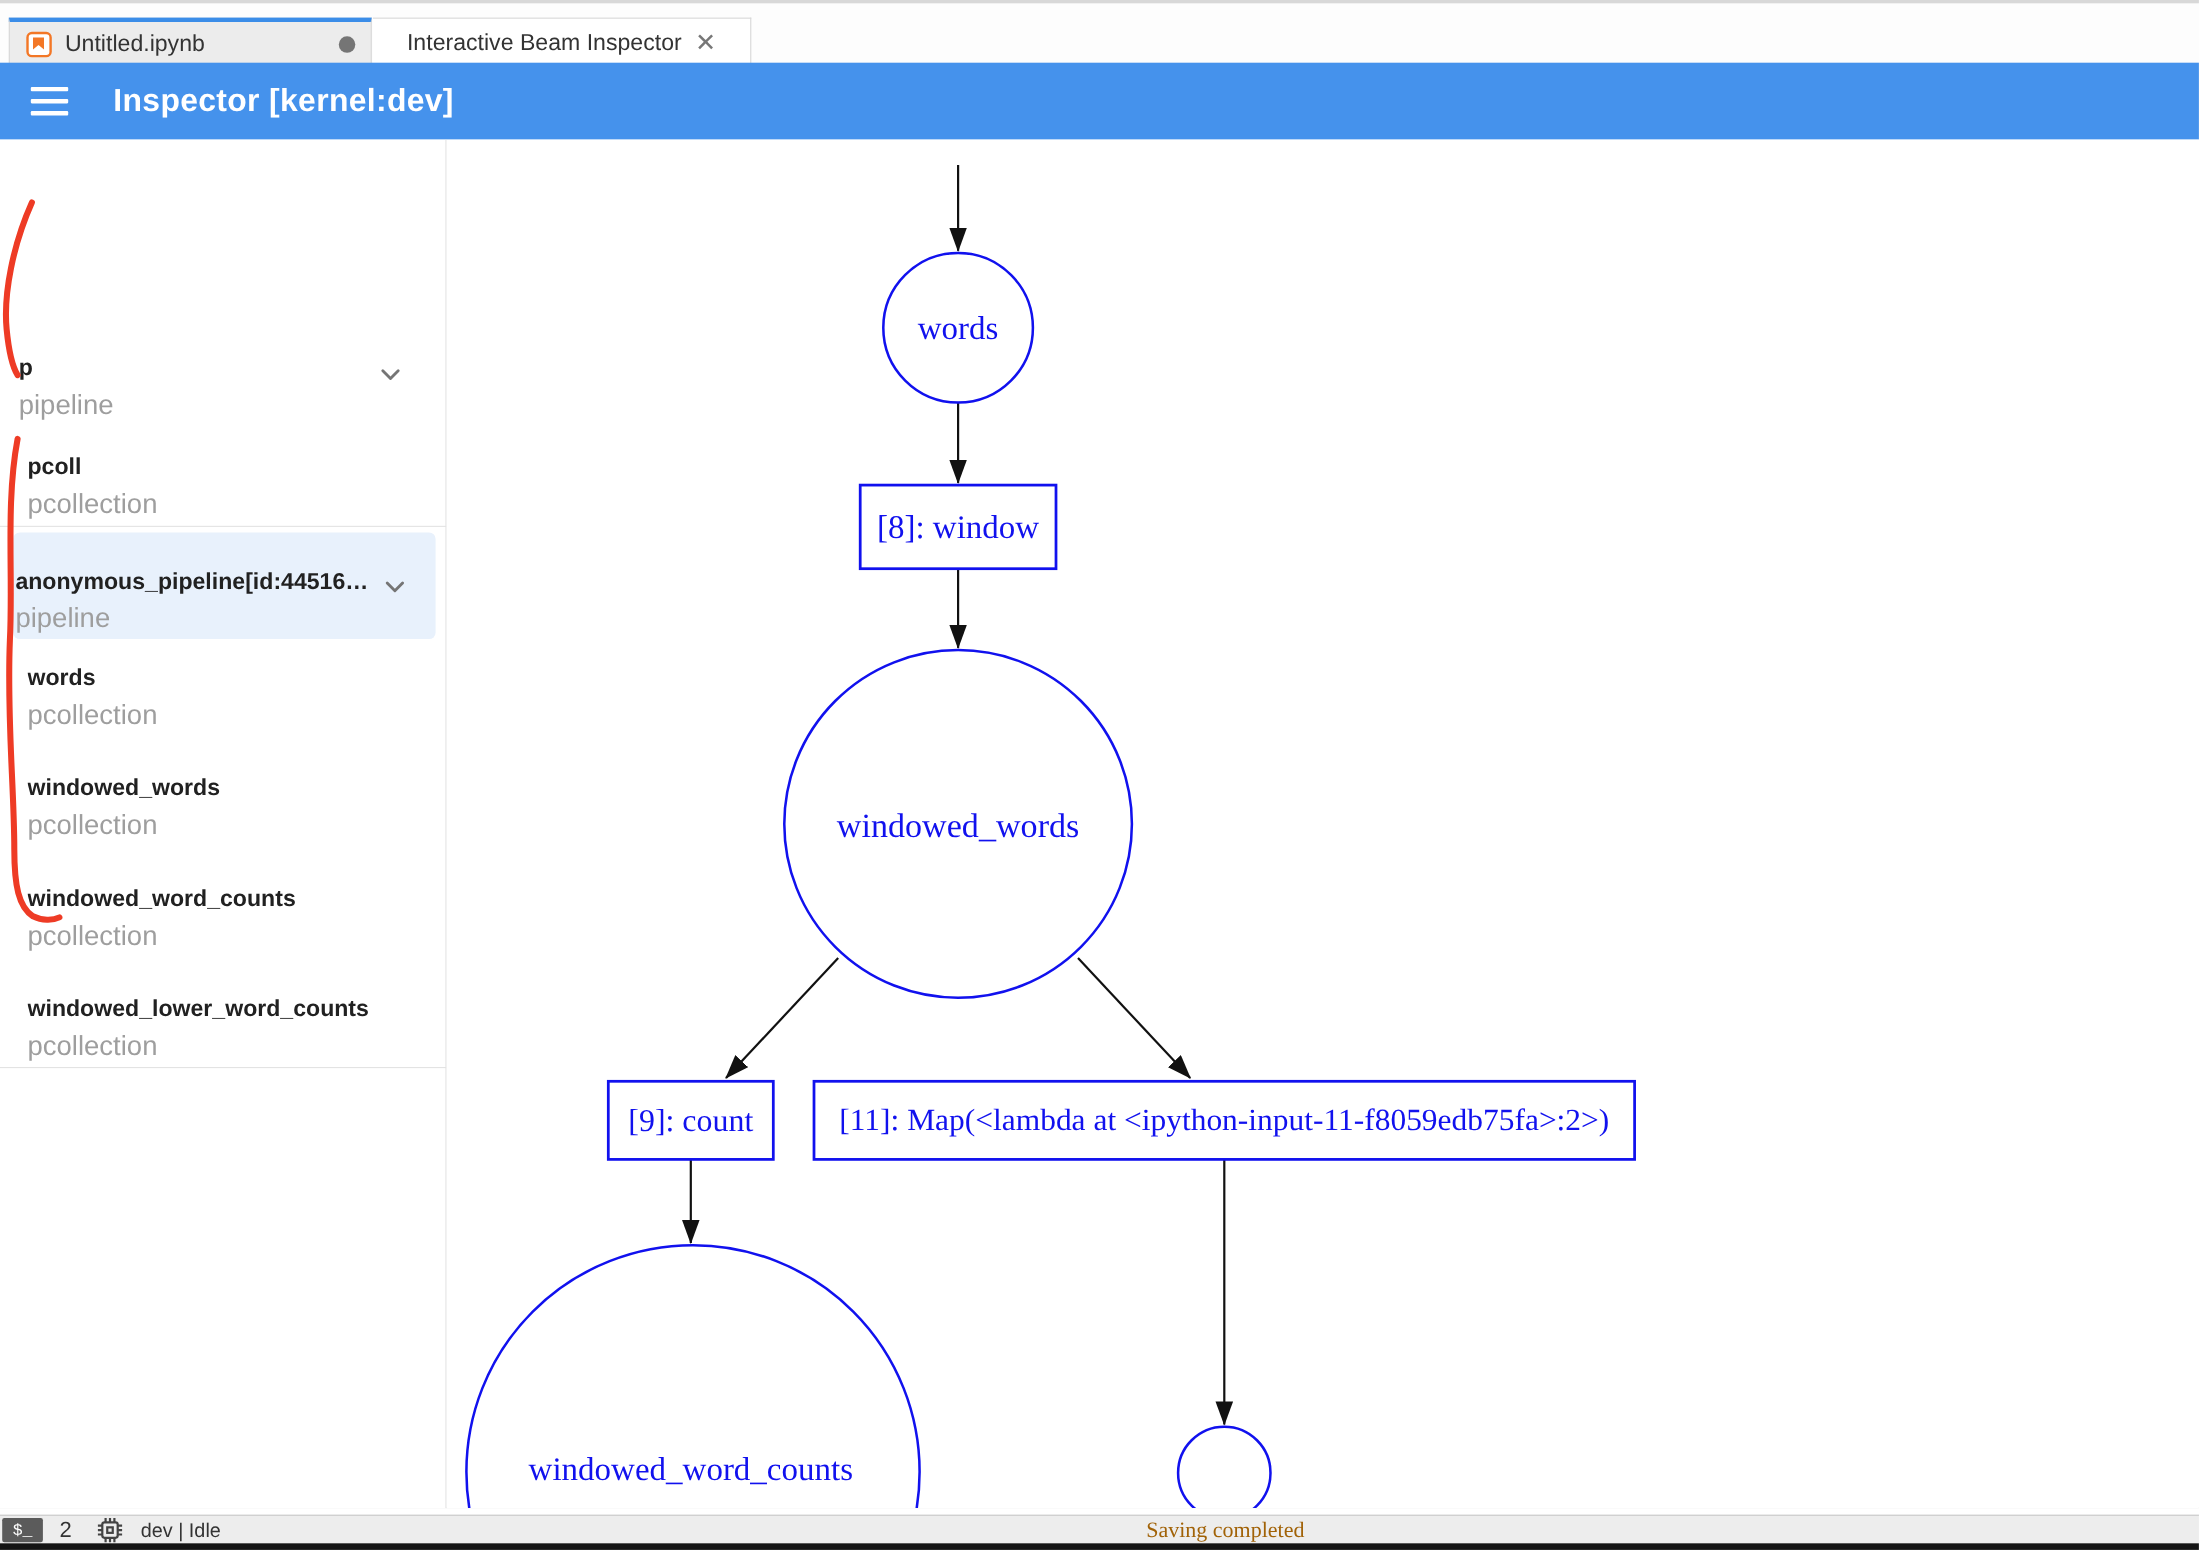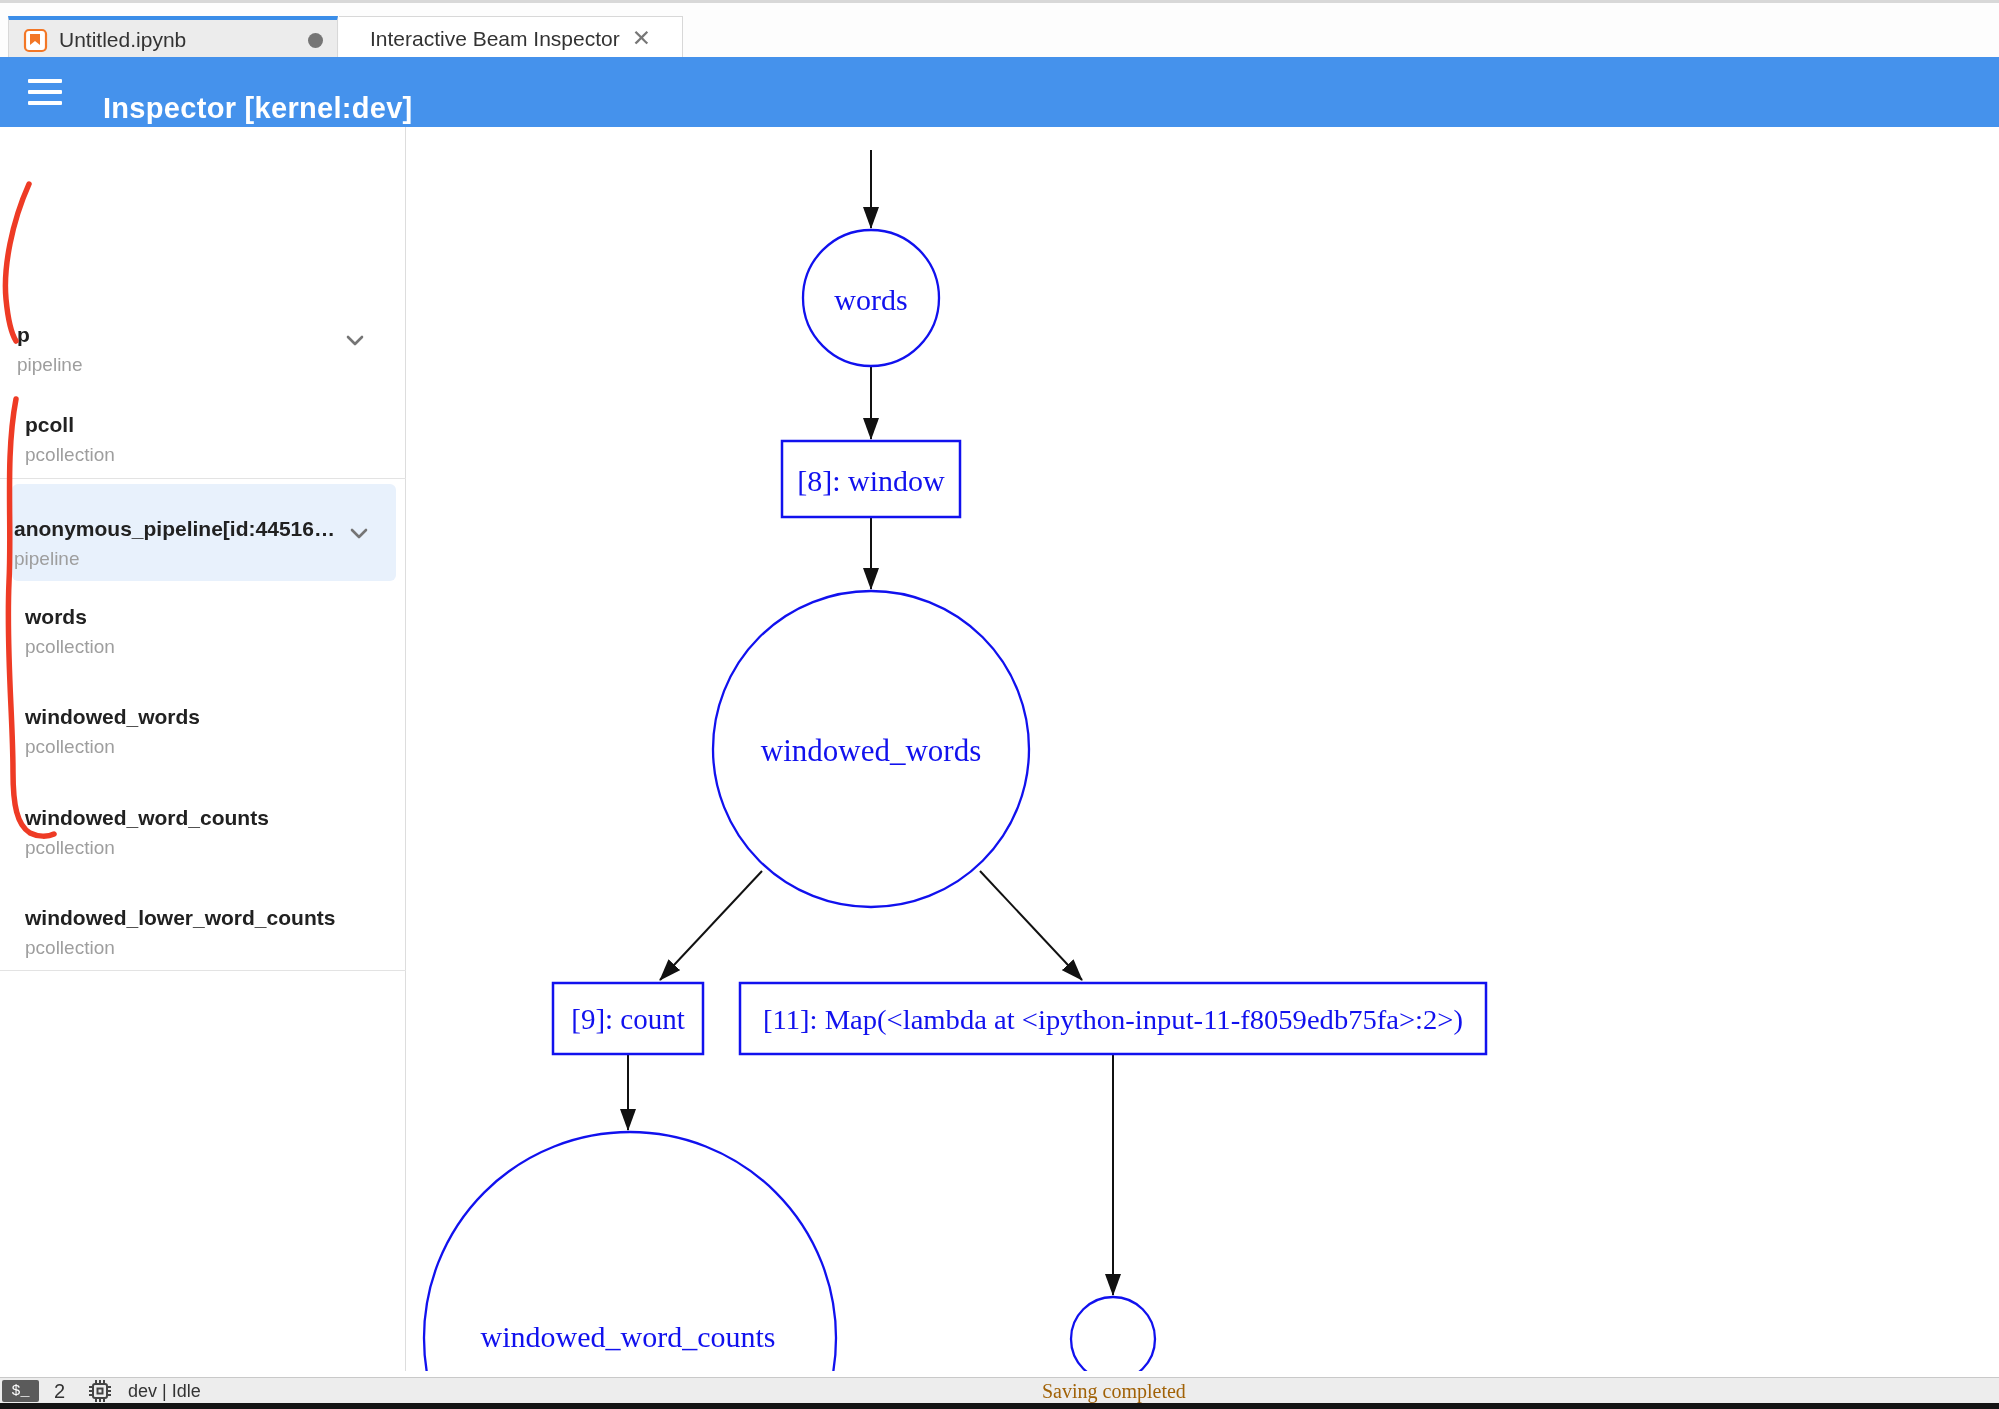--- a/index.html
+++ b/index.html
@@ -24,31 +24,31 @@
   .close-x { margin-left:12px; font-size:23px; color:#777; line-height:1; }
 
   
   .header { position:absolute; left:0; top:57px; width:1999px; height:70px;
             background:#4592ec; }
   .hamburger { position:absolute; left:28px; top:22px; width:34px; height:26px;
                display:flex; flex-direction:column; justify-content:space-between;
                cursor:pointer; }
   .hamburger div { width:34px; height:4px; background:#fff; border-radius:1px; }
   .header-title { position:absolute; left:103px; top:0; height:70px; line-height:70px;
-                  color:#fff; font-size:29px; font-weight:700; letter-spacing:.3px;margin-top:16px; }
+                  color:#fff; font-size:29px; font-weight:700; letter-spacing:.3px; }
 
   
   .content { position:absolute; left:0; top:127px; width:1999px; height:1244px;
              background:#fff; border-bottom:1px solid #cfcfcf; }
   .sidebar { position:absolute; left:0; top:0; width:406px; height:1244px;
              background:#fff; border-right:1px solid #ddd; }
   .side-row { position:absolute; left:0; width:406px; cursor:pointer; }
   .side-name { display:block; font-size:21px; font-weight:600; color:#212121;
                white-space:nowrap; overflow:hidden; }
-  .side-type { display:block; font-size:19px; color:#9e9e9e; margin-top:7px; }
+  .side-type { display:block; font-size:25px; color:#9e9e9e; margin-top:7px; }
   .ind-pipe  { padding-left:17px; }
   .ind-pcol  { padding-left:25px; }
   .divider   { position:absolute; left:0; width:406px; height:1px; background:#e3e3e3; }
   .hl-box { position:absolute; left:12px; top:357px; width:384px; height:97px;
             background:#e8f1fc; border-radius:6px; }
   .chev { position:absolute; width:28px; height:28px; cursor:pointer; }
 
   .graph-pane { position:absolute; left:406px; top:0; width:1593px; height:1244px;
                 background:#fff; }
   .annot { position:absolute; left:0; top:0; width:406px; height:1244px;

